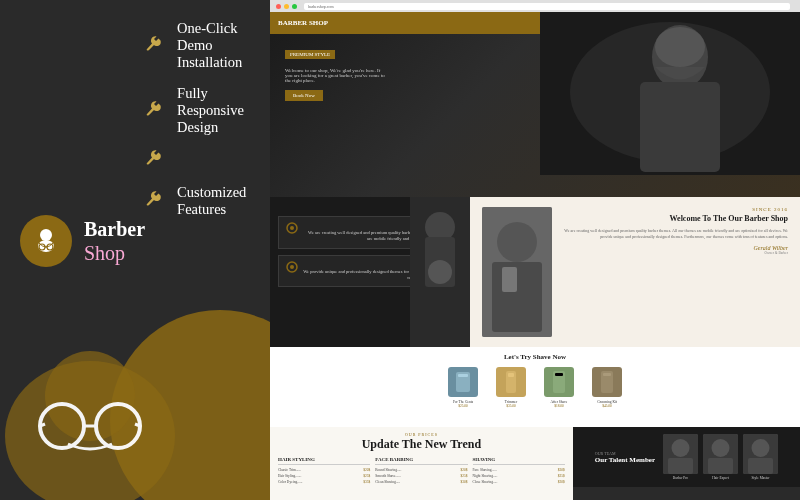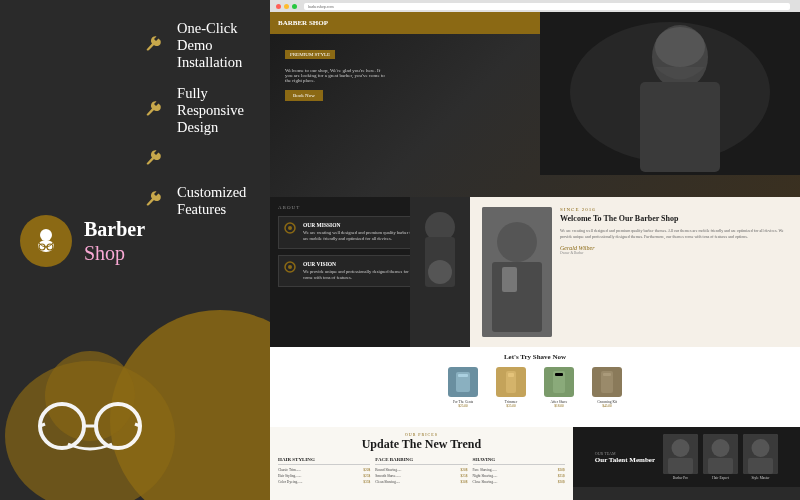--- a/index.html
+++ b/index.html
@@ -193,20 +193,21 @@
       height: 163px;
       background: linear-gradient(to bottom, #1a1a1a, #333);
       overflow: hidden;
     }
 
     
     .mockup-row2 {
       display: flex;
       height: 150px;
       background: #1d4ed8;
+      text-align: right;
     }
 
     .mockup-about {
       width: 200px;
       min-width: 200px;
       background: #1a1a1a;
       display: flex;
       flex-direction: column;
       padding: 8px;
       gap: 6px;

